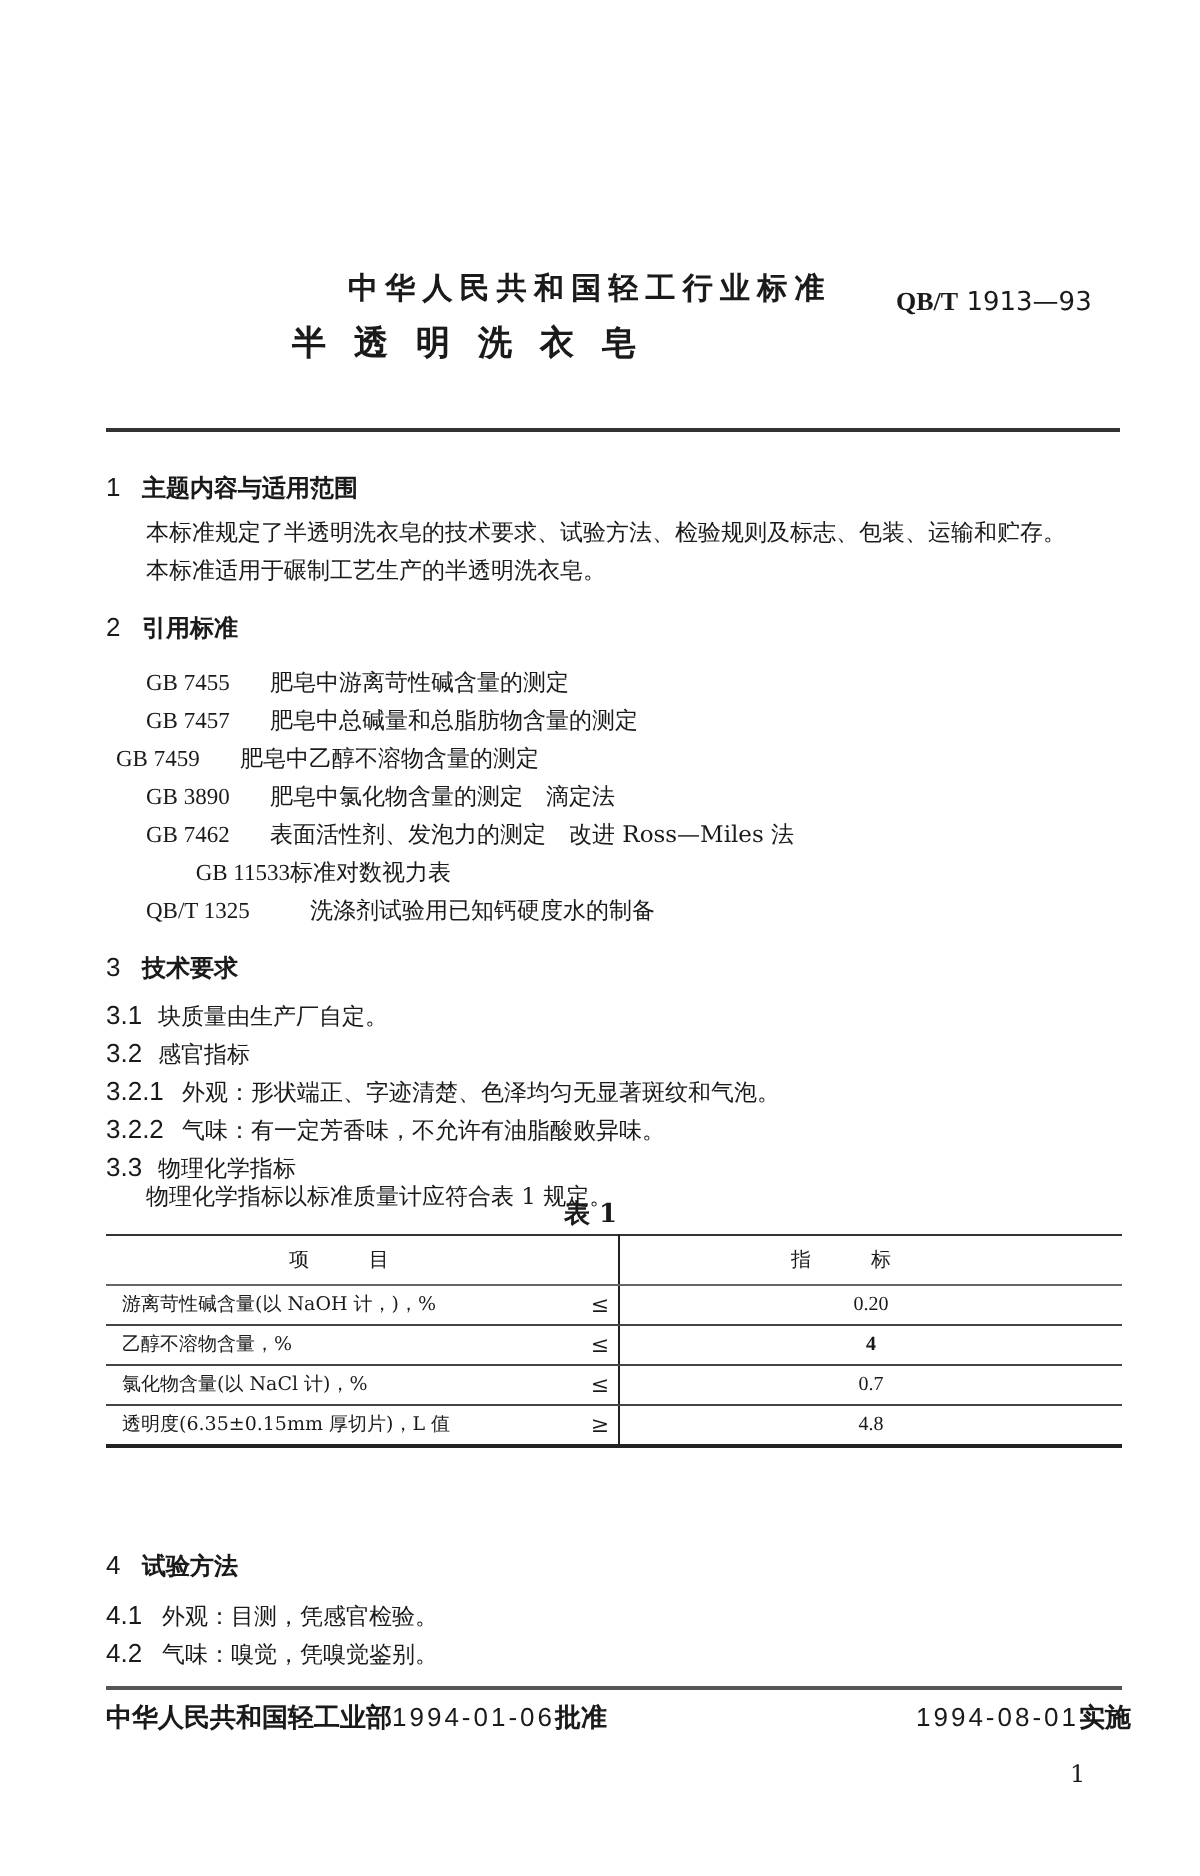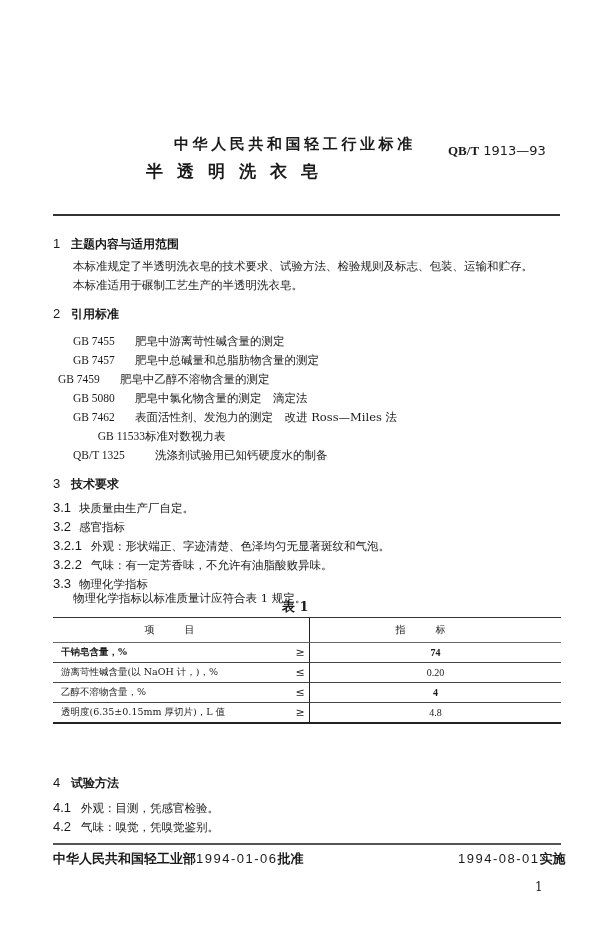--- a/index.html
+++ b/index.html
@@ -70,21 +70,21 @@
 <div class="abs ref" style="left:73px; top:334px;">
   <span class="code">GB 7455</span><span>肥皂中游离苛性碱含量的测定</span>
 </div>
 <div class="abs ref" style="left:73px; top:353px;">
   <span class="code">GB 7457</span><span>肥皂中总碱量和总脂肪物含量的测定</span>
 </div>
 <div class="abs ref" style="left:58px; top:372px;">
   <span class="code">GB 7459</span><span>肥皂中乙醇不溶物含量的测定</span>
 </div>
 <div class="abs ref" style="left:73px; top:391px;">
-  <span class="code">GB 5080</span><span>肥皂中氯化物含量的测定　滴定法</span>
+  <span class="code">GB 3890</span><span>肥皂中氯化物含量的测定　滴定法</span>
 </div>
 <div class="abs ref" style="left:73px; top:410px;">
   <span class="code">GB 7462</span><span>表面活性剂、发泡力的测定　改进 Ross—Miles 法</span>
 </div>
 <div class="abs ref" style="left:73px; top:429px;">
   <span class="code wide">GB 11533</span><span>标准对数视力表</span>
 </div>
 <div class="abs ref" style="left:73px; top:448px;">
   <span class="code wider">QB/T 1325</span><span>洗涤剂试验用已知钙硬度水的制备</span>
 </div>
@@ -112,33 +112,33 @@
 <div id="tbl-caption" class="abs">表 1</div>
 <table id="spec-table">
   <thead>
     <tr>
       <th class="c-item" colspan="2">项目</th>
       <th class="c-val">指标</th>
     </tr>
   </thead>
   <tbody>
     <tr>
-      <td class="c-item bold">干钠皂含量，%</td>
-      <td class="c-op">≥</td>
-      <td class="c-val bold">74</td>
-    </tr>
-    <tr>
       <td class="c-item">游离苛性碱含量(以 NaOH 计，)，%</td>
       <td class="c-op">≤</td>
       <td class="c-val">0.20</td>
     </tr>
     <tr>
       <td class="c-item">乙醇不溶物含量，%</td>
       <td class="c-op">≤</td>
       <td class="c-val bold">4</td>
+    </tr>
+    <tr>
+      <td class="c-item">氯化物含量(以 NaCl 计)，%</td>
+      <td class="c-op">≤</td>
+      <td class="c-val">0.7</td>
     </tr>
     <tr>
       <td class="c-item">透明度(6.35±0.15mm 厚切片)，L 值</td>
       <td class="c-op">≥</td>
       <td class="c-val">4.8</td>
     </tr>
   </tbody>
 </table>
 
 <div class="abs h1 sans" style="left:53px; top:775px;">

